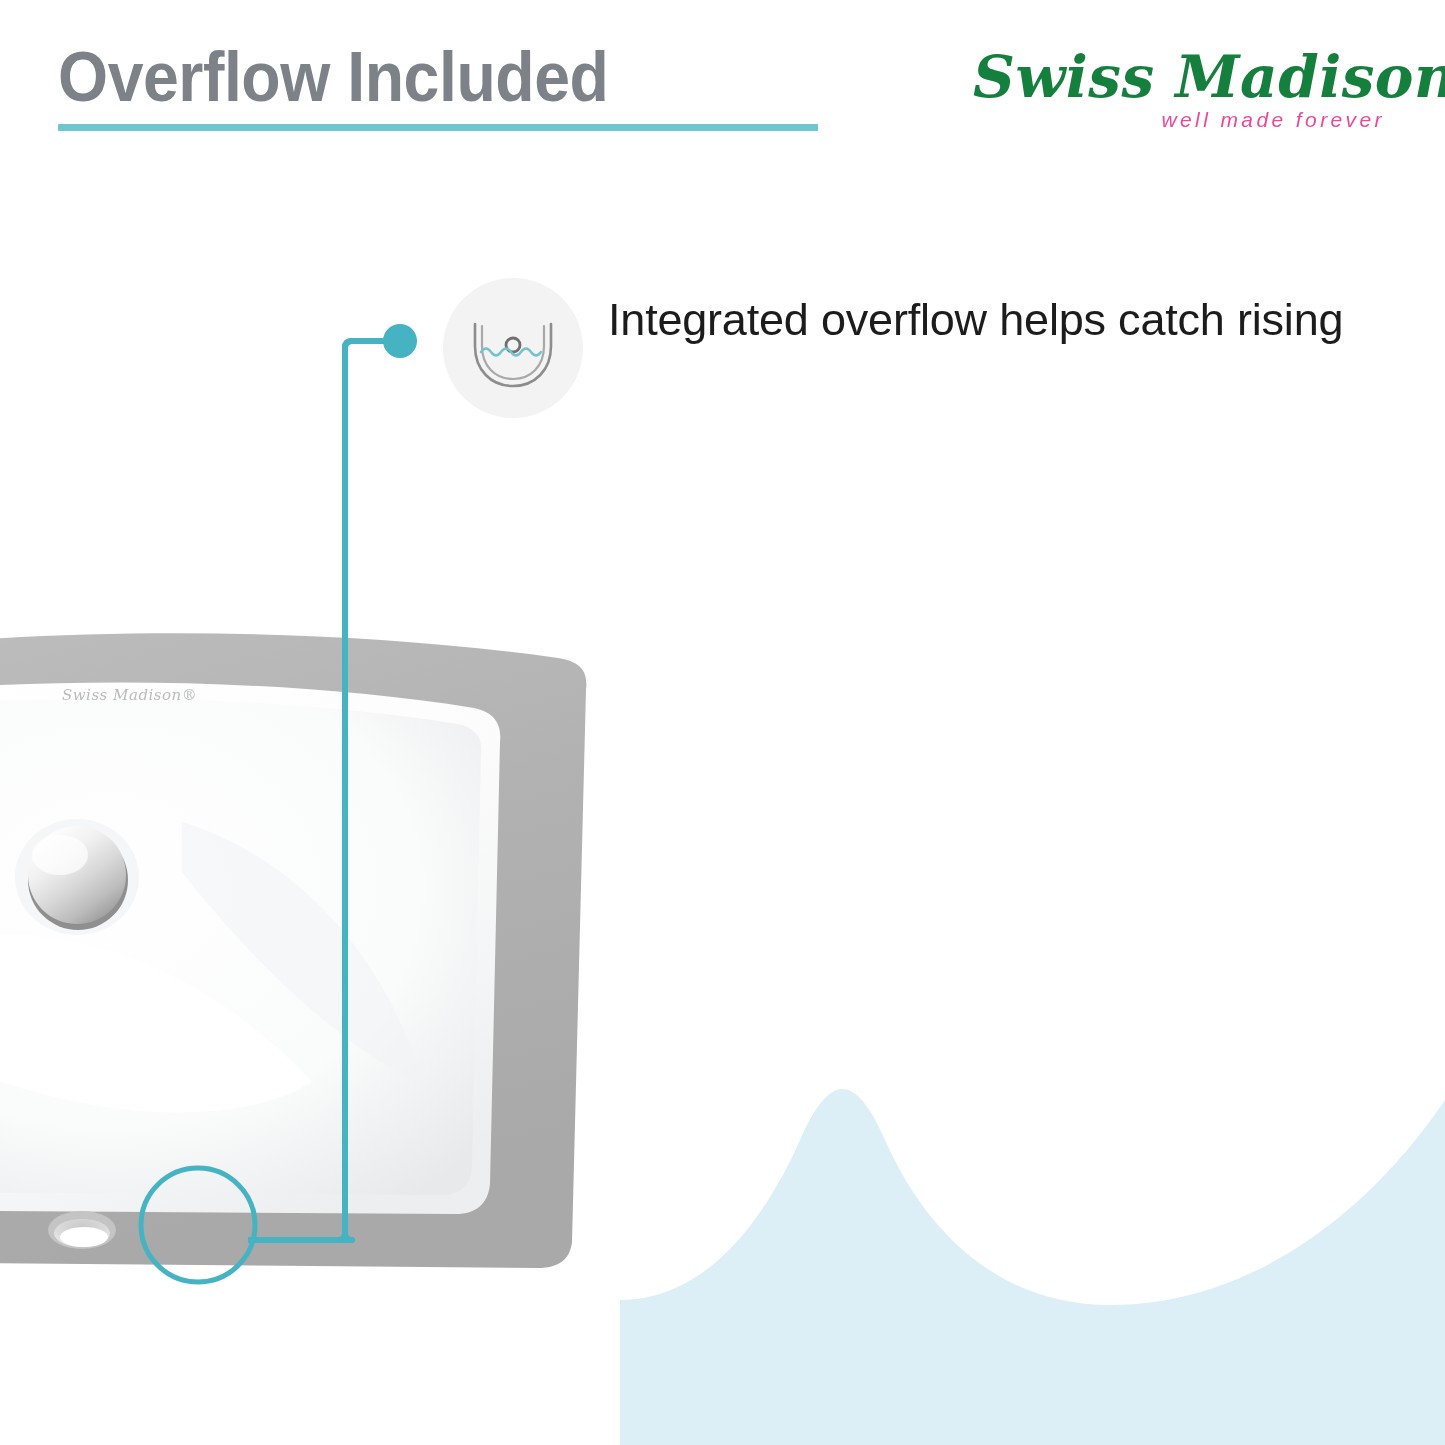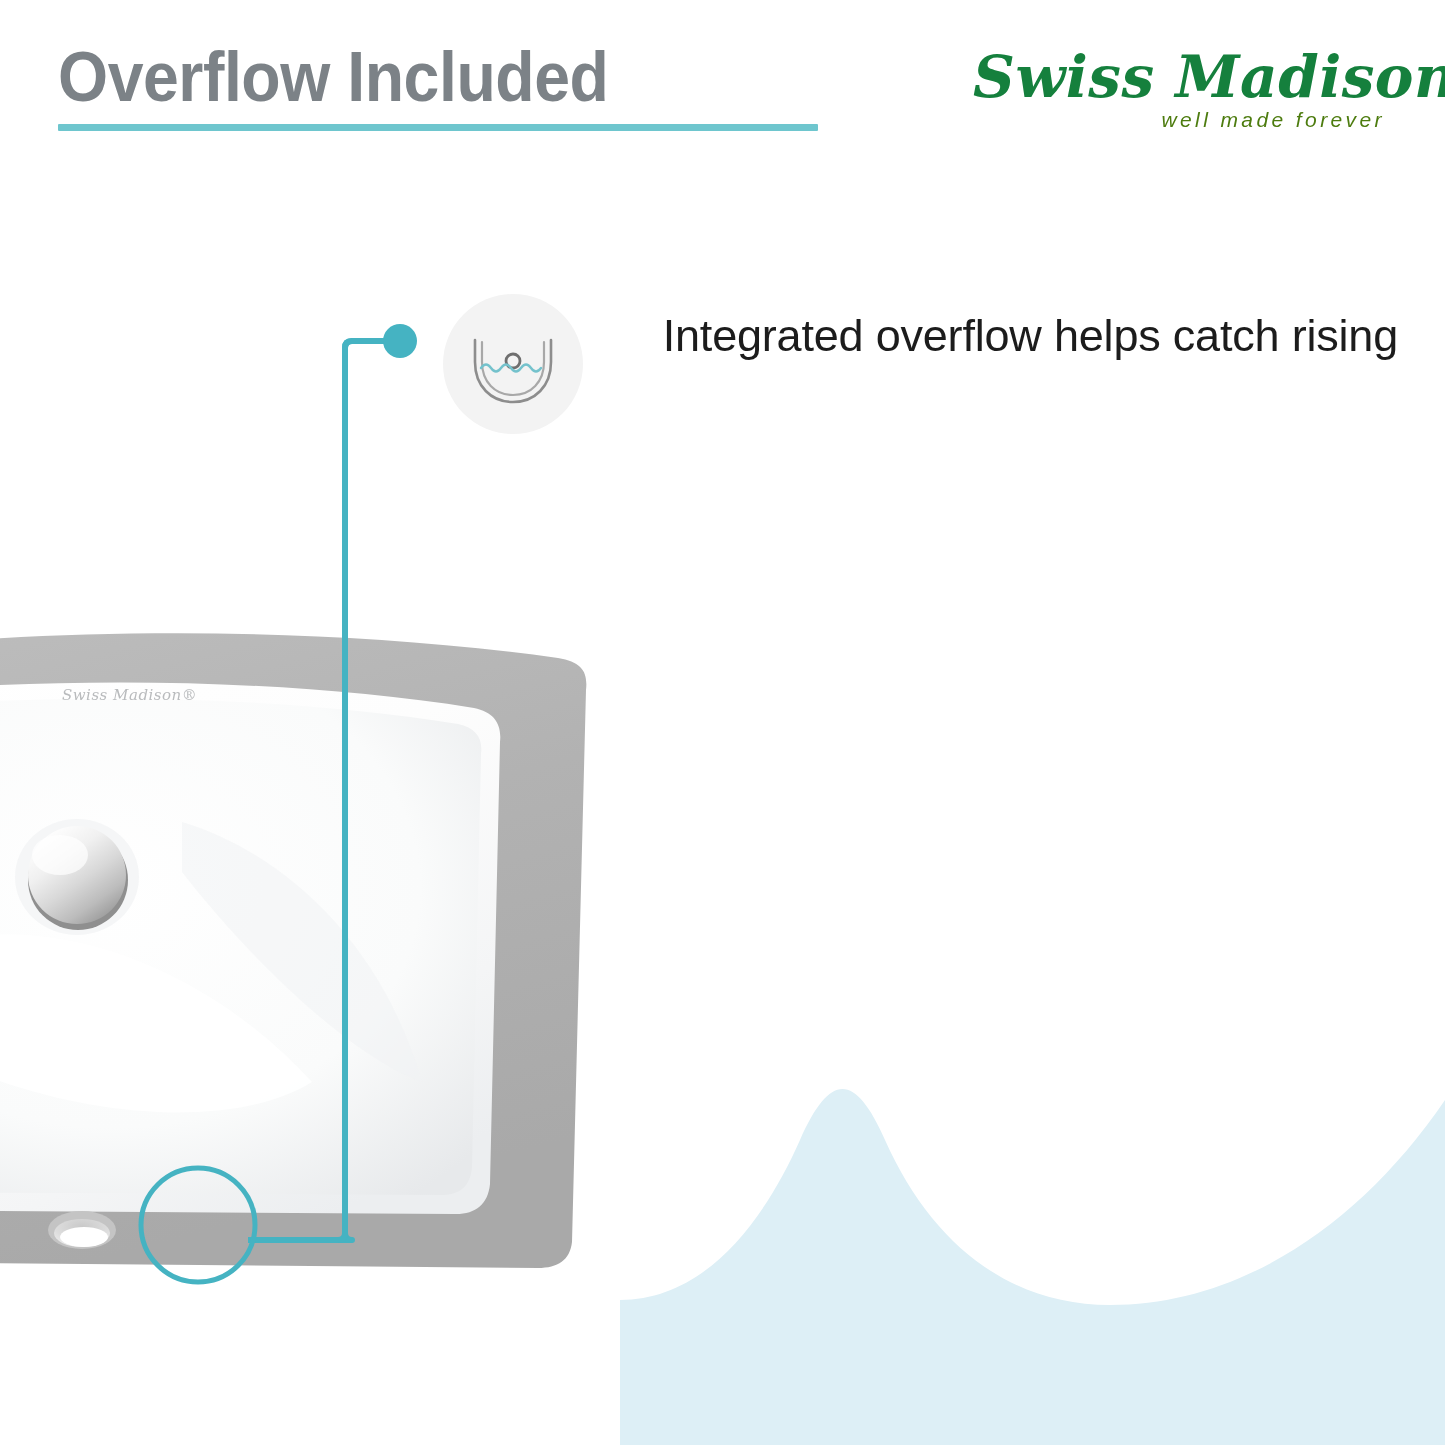--- a/index.html
+++ b/index.html
@@ -56,21 +56,21 @@
     font-size: 58px;
     color: #15803d;
     line-height: 1;
     letter-spacing: 0.5px;
     white-space: nowrap;
   }
   .brand-tagline {
     font-family: "Liberation Sans", sans-serif;
     font-style: italic;
     font-size: 21px;
-    color: #4d7c0f;
+    color: #ec4899;
     letter-spacing: 3.4px;
     margin-top: 2px;
     padding-right: 8px;
     white-space: nowrap;
   }
 
   
   #decor-wave {
     position: absolute;
     left: 0;
@@ -86,24 +86,23 @@
     left: -118px;
     top: 612px;
     width: 800px;
     height: 680px;
   }
 
   
   #feature-callout {
     position: absolute;
     left: 443px;
-    top: 294px;
+    top: 278px;
     width: 960px;
     height: 145px;
-    text-align: right;
   }
   #feature-icon-circle {
     position: absolute;
     left: 0;
     top: 0;
     width: 140px;
     height: 140px;
     border-radius: 50%;
     background: #f3f3f3;
   }

